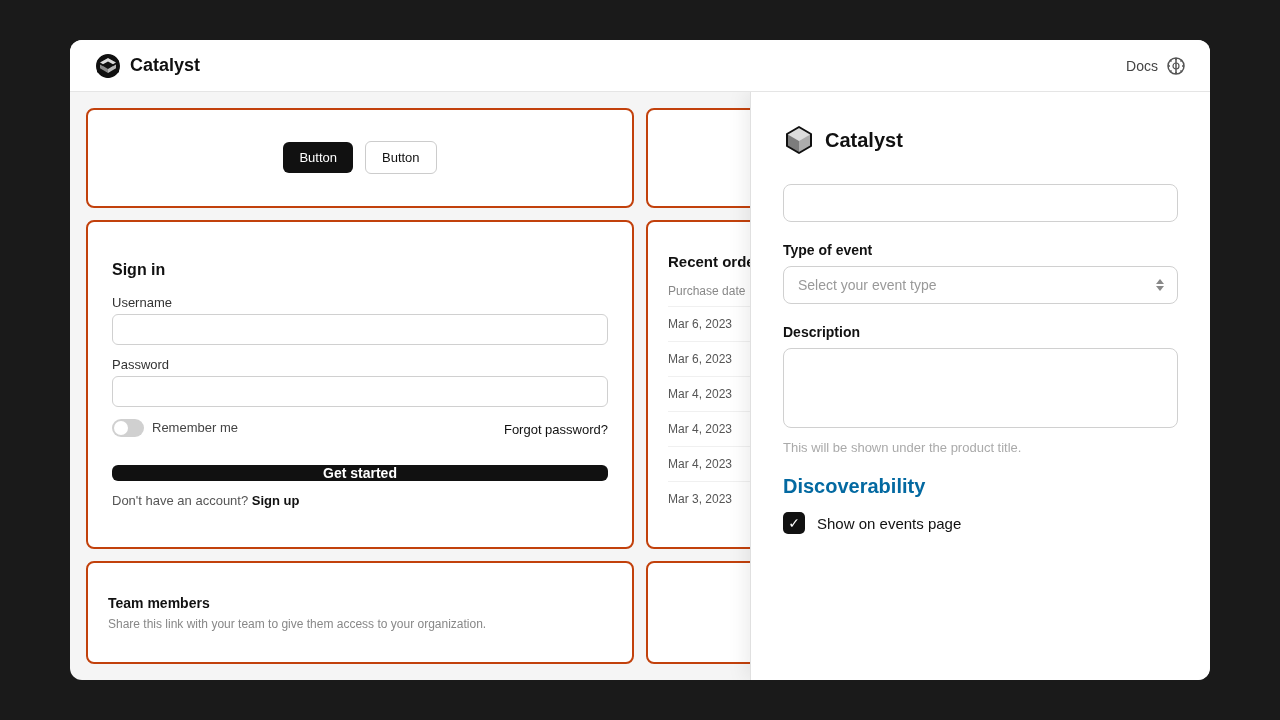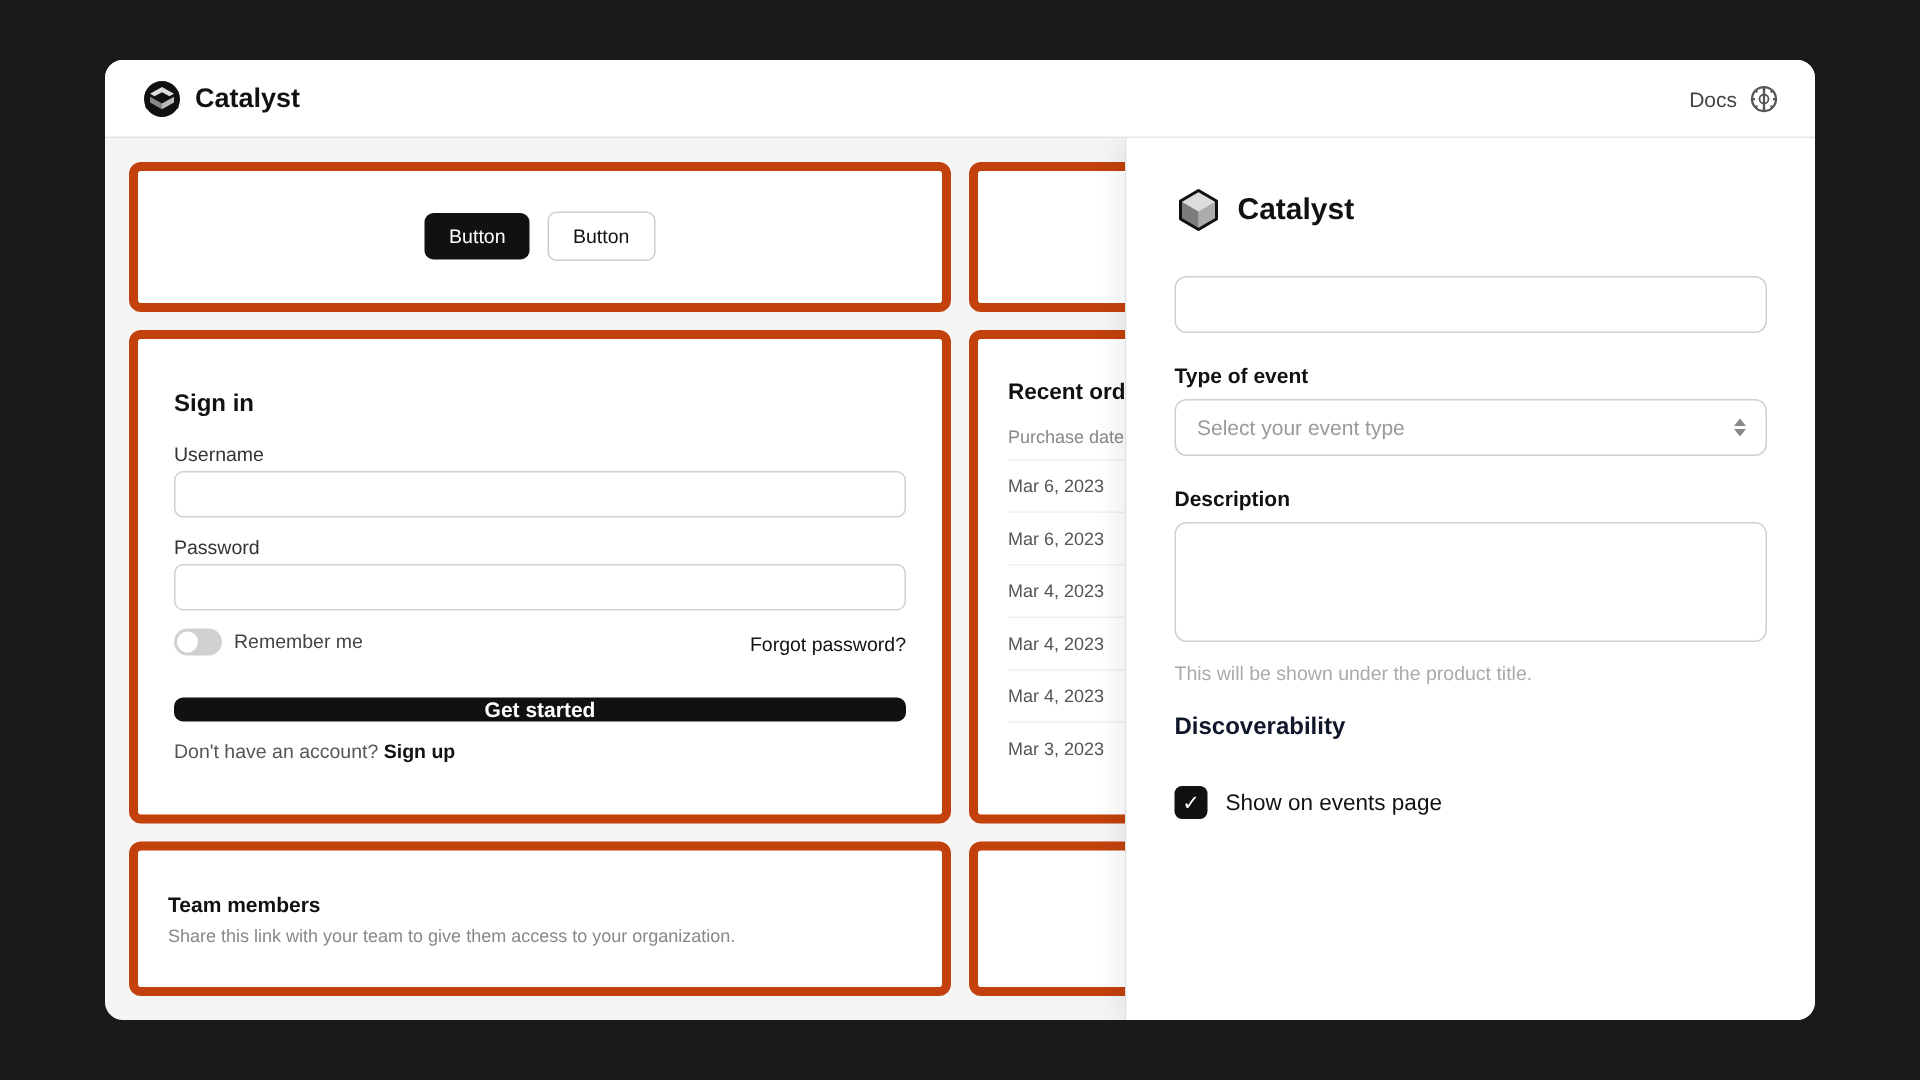--- a/index.html
+++ b/index.html
@@ -90,21 +90,21 @@
     }
 
     
     .component-card {
       background: #fff;
       border-radius: 8px;
       padding: 20px;
       display: flex;
       align-items: center;
       justify-content: center;
-      border: 6px solid #c2410c;
+      border: 2px solid #c2410c;
     }
 
     
     .buttons-card {
       display: flex;
       align-items: center;
       justify-content: center;
       gap: 12px;
     }
 
@@ -457,24 +457,24 @@
       margin-bottom: 8px;
     }
 
     .field-hint {
       font-size: 13px;
       color: #aaa;
       margin-bottom: 20px;
     }
 
     .section-title {
-      font-size: 16px;
+      font-size: 20px;
       font-weight: 700;
-      color: #0f172a;
-      margin-bottom: 30px;
+      color: #0369a1;
+      margin-bottom: 14px;
     }
 
     .checkbox-row {
       display: flex;
       align-items: center;
       gap: 12px;
     }
 
     .checkbox-box {
       width: 22px;

